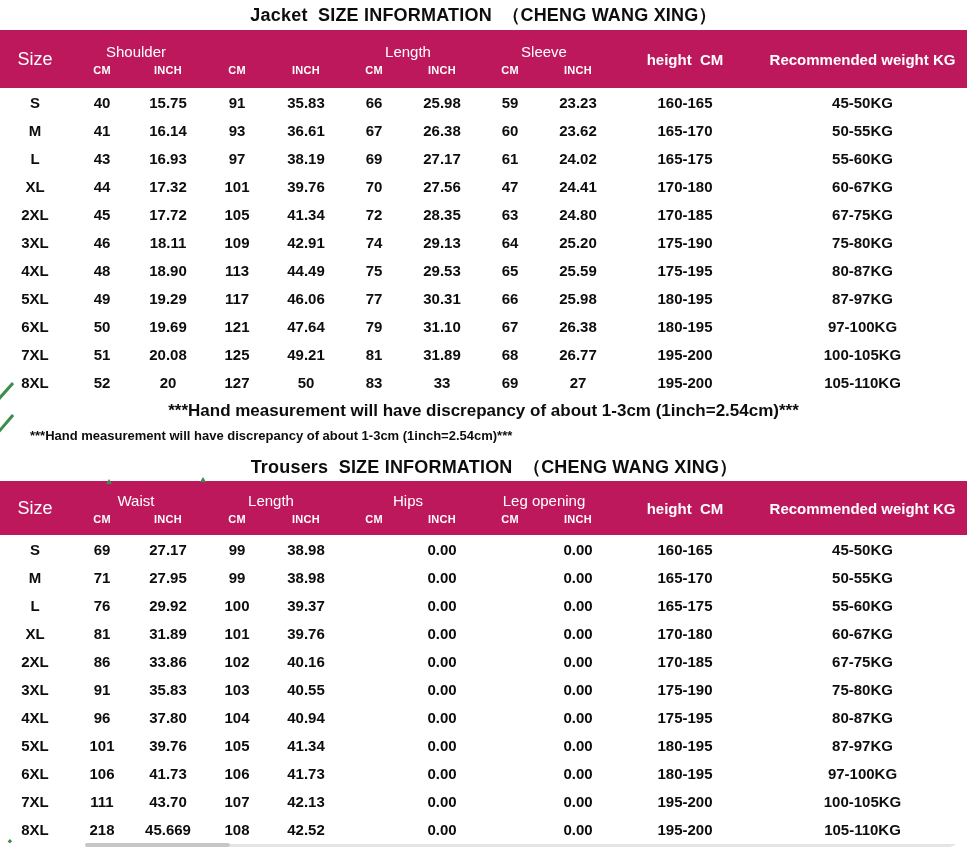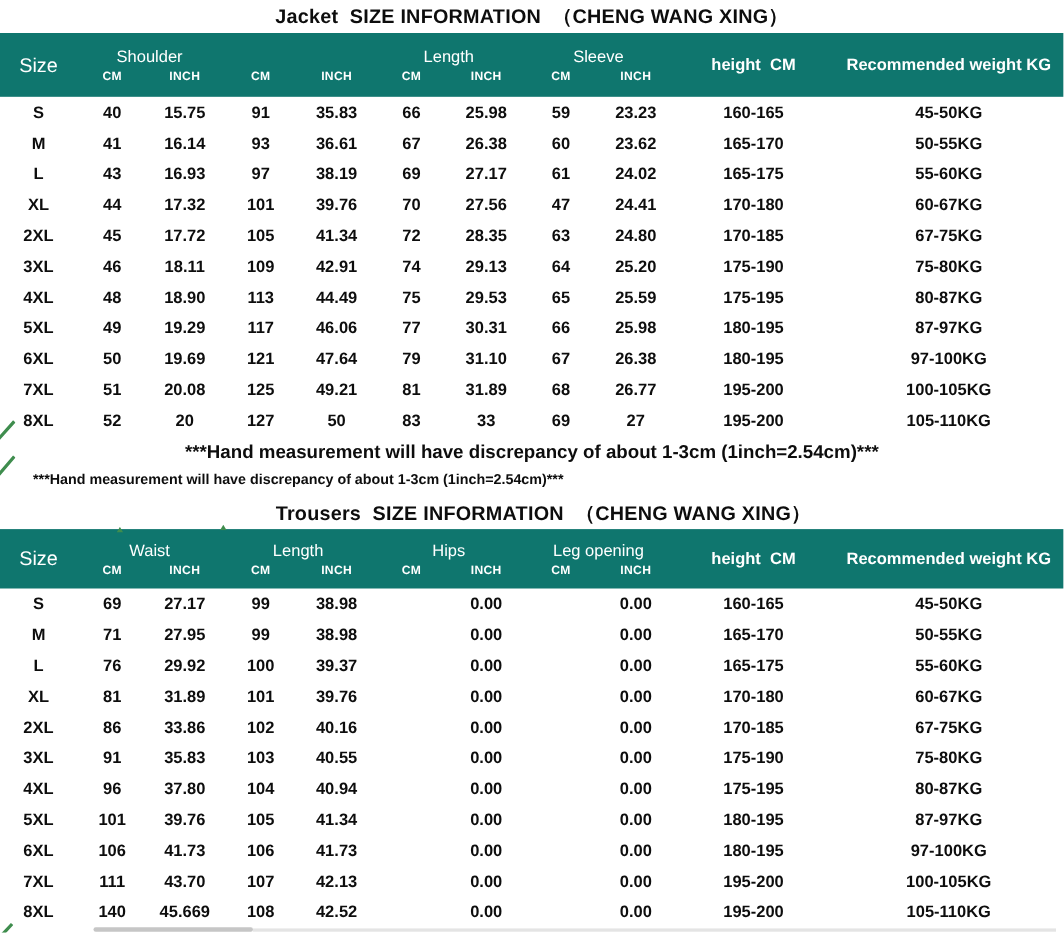--- a/index.html
+++ b/index.html
@@ -4,20 +4,21 @@
 <style>
   * { margin:0; padding:0; box-sizing:border-box; }
   html,body { background:#fff; }
   .page {
     position:relative;
     width:967px; height:848px;
     overflow:hidden;
     background:#ffffff;
     font-family:"Liberation Sans","DejaVu Sans",sans-serif;
     color:#0d0d0d;
+    border-radius:24px;
   }
   
   .main-title {
     height:30px; line-height:30px;
     text-align:center;
     font-size:18px; font-weight:700; letter-spacing:0.2px;
     white-space:pre;
   }
   .title2 { height:31px; line-height:34px;margin-left:21px; }
   .note-large {
@@ -27,21 +28,21 @@
   }
   .note-small {
     height:26px; line-height:24px;
     text-align:left; padding-left:30px;
     font-size:13px; font-weight:700;
   }
   
   .thead {
     display:grid;
     grid-template-columns:70px 64px 68px 70px 68px 68px 68px 68px 68px 146px 209px;
-    background:#0f766e; color:#ffffff;
+    background:#be185d; color:#ffffff;
   }
   .thead1 { height:58px; grid-template-rows:31px 27px; }
   .thead2 { height:54px; grid-template-rows:29px 25px; }
   .h-size {
     grid-row:1/3; grid-column:1;
     display:flex; align-items:center; justify-content:center;
     font-size:18px; font-weight:400;
   }
   .h-group {
     grid-row:1;
@@ -400,21 +401,21 @@
         <div class="cell">42.13</div>
         <div class="cell"></div>
         <div class="cell">0.00</div>
         <div class="cell"></div>
         <div class="cell">0.00</div>
         <div class="cell">195-200</div>
         <div class="cell">100-105KG</div>
       </div>
       <div class="trow">
         <div class="cell size">8XL</div>
-        <div class="cell">140</div>
+        <div class="cell">218</div>
         <div class="cell">45.669</div>
         <div class="cell">108</div>
         <div class="cell">42.52</div>
         <div class="cell"></div>
         <div class="cell">0.00</div>
         <div class="cell"></div>
         <div class="cell">0.00</div>
         <div class="cell">195-200</div>
         <div class="cell">105-110KG</div>
       </div>

